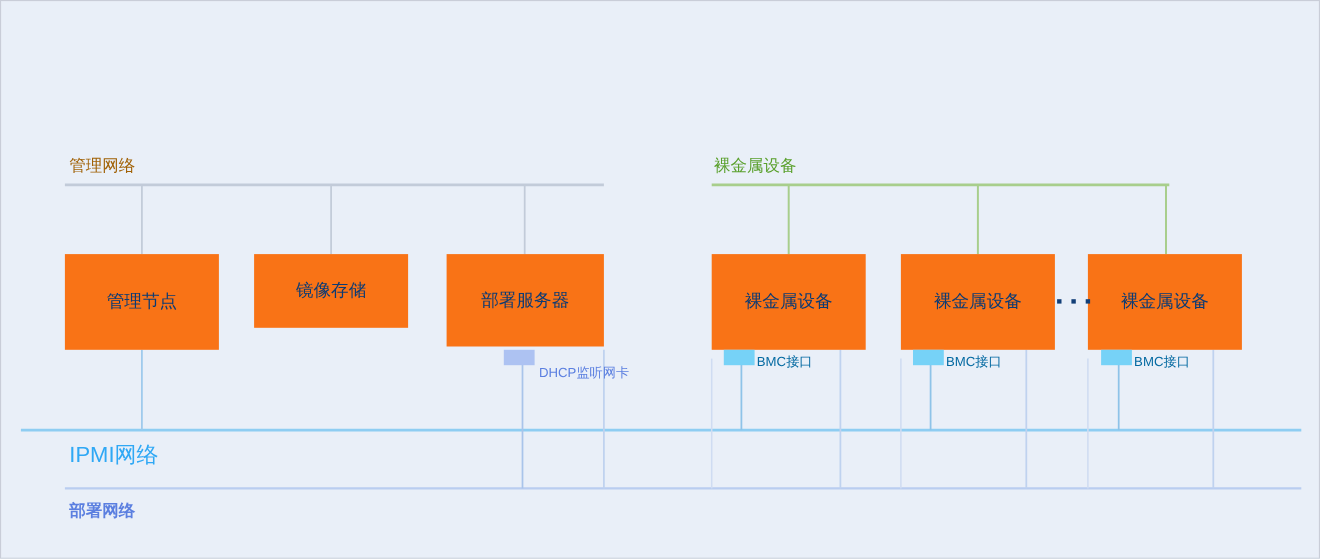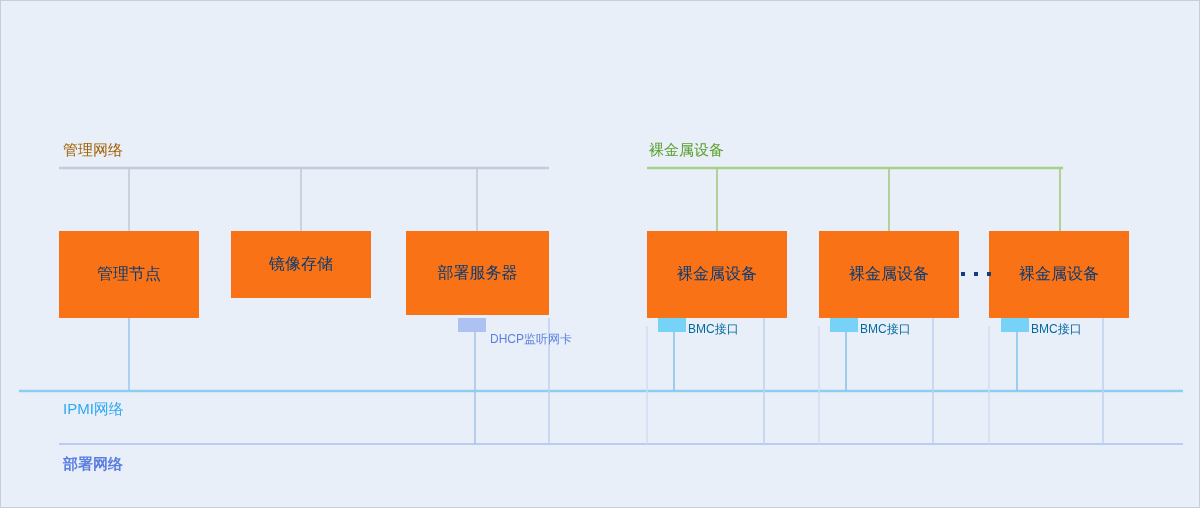--- a/index.html
+++ b/index.html
@@ -40,21 +40,21 @@
     letter-spacing: 1px;
     white-space: nowrap;
   }
   .zone-label {
     position: absolute;
     font-size: 15px;
     white-space: nowrap;
   }
   .zone-mgmt   { left: 62px;  top: 140px; color: #a16207; }
   .zone-dpg    { left: 648px; top: 140px; color: #5aa02c; }
-  .zone-ipmi   { left: 62px;  top: 399px; color: #2fa8f5; font-size: 15px; }
+  .zone-ipmi   { left: 62px;  top: 399px; color: #2fa8f5; font-size: 20px; }
   .zone-deploy { left: 62px;  top: 454px; color: #5b7fe0; font-weight: bold; }
 
   .node {
     position: absolute;
     background: #f97316;
     display: flex;
     align-items: center;
     justify-content: center;
     font-size: 16px;
     color: #0c3b74;

